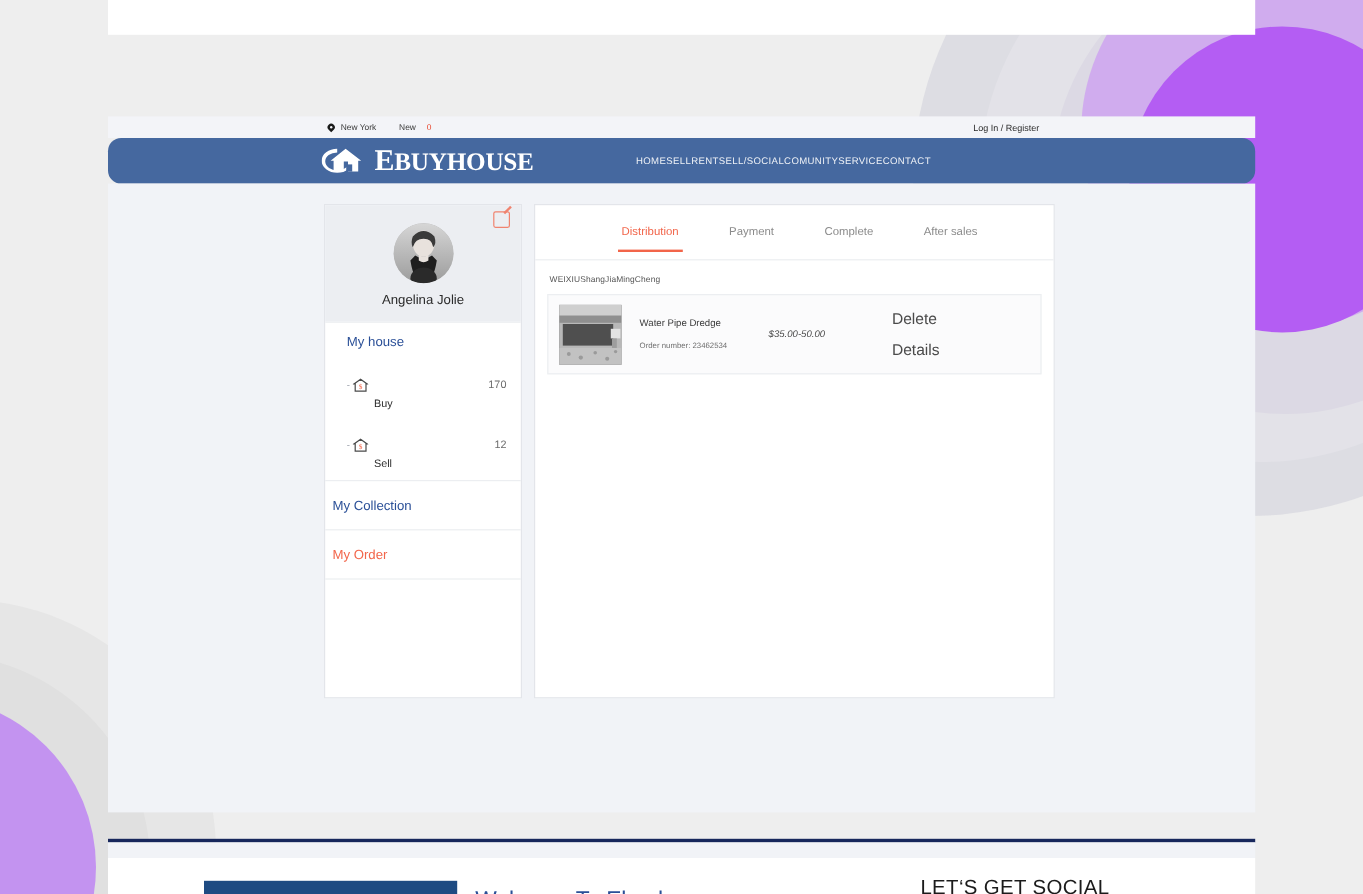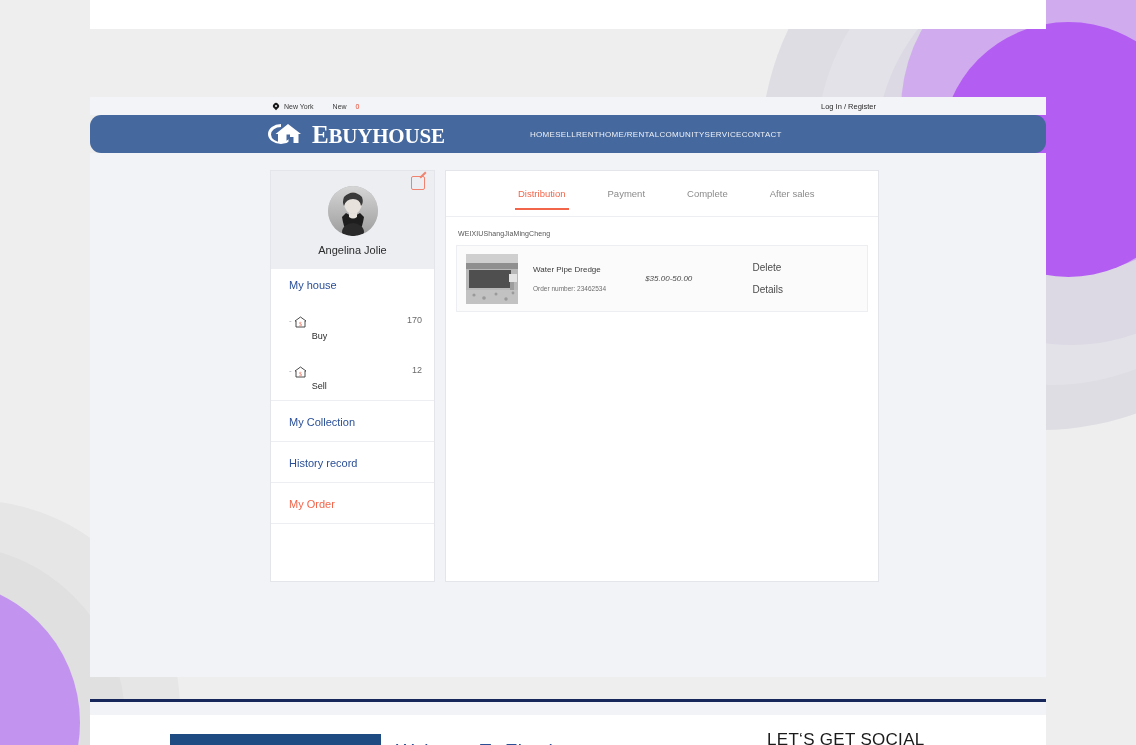--- a/index.html
+++ b/index.html
@@ -123,21 +123,21 @@
     left: 2px; top: 2px;
     width: 2px; height: 2px;
     border-radius: 50%;
     background: #f3f4f8;
     z-index: 1;
   }
   .util-new { margin-left: 14px; }
   .util-count { color: #e8452c; margin-left: 4px; }
   .util-right {
     position: absolute;
-    right: 170px;
+    right: 180px;
     font-size: 7.5px;
     color: #2b2b2b;
     margin-left: 20px;
   }
 
   
   #navbar {
     height: 38px;
     background: #45689f;
     display: flex;
@@ -268,21 +268,21 @@
     color: #2b2b2b;
     margin-top: 32px;
   }
   .sub-count {
     margin-left: auto;
     font-size: 9px;
     color: #6b6b6b;
   }
   .side-link-row {
     border-top: 1px solid #eceef1;
-    padding: 11px 0 11px 18px;
+    padding: 11px 0 11px 6px;
   }
   #sidebar-spacer {
     border-top: 1px solid #eceef1;
     height: 90px;
   }
 
   
   #content-panel {
     margin-left: 10px;
     width: 434px;
@@ -358,21 +358,21 @@
     font-size: 8px;
     color: #4b4b4b;
     width: 110px;
     font-style: italic;
   }
   .order-actions {
     margin-left: auto;
     margin-right: 75px;
   }
   .order-action {
-    font-size: 10px;
+    font-size: 13px;
     color: #4b4b4b;
     cursor: pointer;
   }
   .order-action + .order-action { margin-top: 11px; }
 
   
   #footer-rule {
     height: 3px;
     background: #17275c;
     margin-top: 22px;
@@ -450,21 +450,21 @@
           <path d="M20 3 L33 13 L30.5 13 L30.5 22 L22 22 L22 13.5 L18.5 13.5 L18.5 22 L10 22 L10 13 L7.5 13 Z" fill="#ffffff"></path>
           <rect x="20.5" y="16" width="5" height="6" fill="#45689f"></rect>
         </svg>
       </span>
       <span class="brand-text"><span class="big">E</span><span>BUYHOUSE</span></span>
     </div>
     <div id="nav-links">
       <span class="nav-link">HOME</span>
       <span class="nav-link">SELL</span>
       <span class="nav-link">RENT</span>
-      <span class="nav-link">HOME/RENTAL</span>
+      <span class="nav-link">SELL/SOCIAL</span>
       <span class="nav-link">COMUNITY</span>
       <span class="nav-link">SERVICE</span>
       <span class="nav-link">CONTACT</span>
     </div>
   </div>
 
   <div id="body-area">
 
     <div id="sidebar">
 
@@ -517,23 +517,20 @@
               <text x="6.5" y="9.5" font-size="6" fill="#f2654a" text-anchor="middle" font-family="Liberation Serif, serif">$</text>
             </svg>
           </span>
           <span class="sub-label">Sell</span>
           <span class="sub-count">12</span>
         </div>
       </div>
 
       <div class="side-link-row">
         <span class="side-title">My Collection</span>
-      </div>
-      <div class="side-link-row">
-        <span class="side-title">History record</span>
       </div>
       <div class="side-link-row">
         <span class="side-title accent">My Order</span>
       </div>
       <div id="sidebar-spacer"></div>
     </div>
 
     <div id="content-panel">
       <div id="tabs">
         <span class="tab active">Distribution</span>

